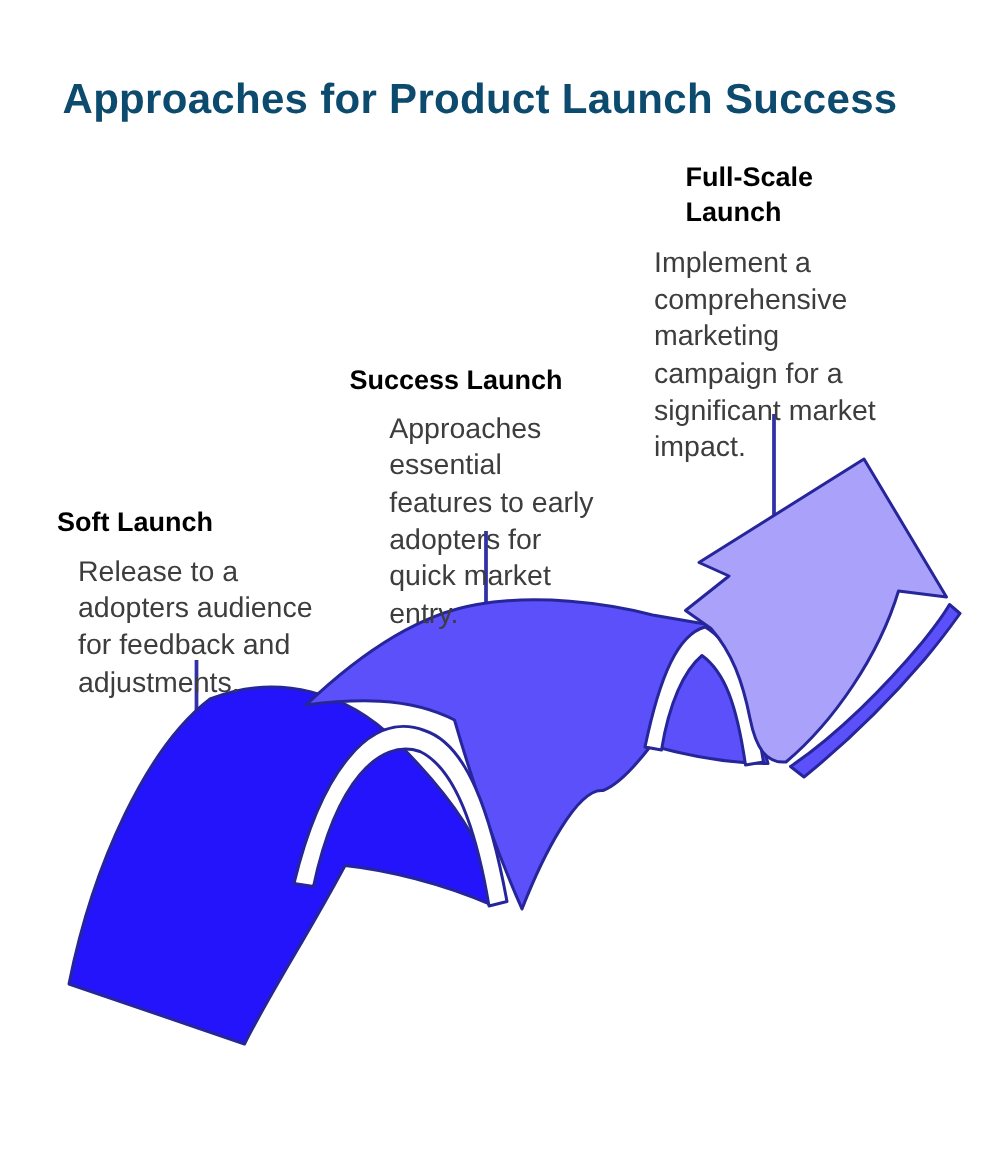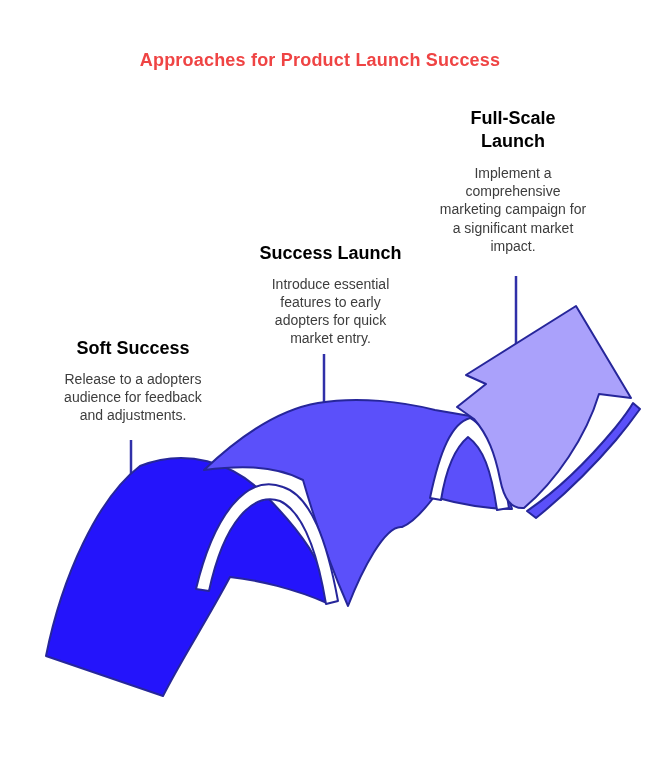--- a/index.html
+++ b/index.html
@@ -15,39 +15,39 @@
     position: absolute;
     left: 0; top: 0;
     width: 672px; height: 768px;
   }
   .title {
     position: absolute;
     top: 50px;
     left: 0;
     width: 640px;
     text-align: center;
-    font-size: 18px;
+    font-size: 28px;
     font-weight: bold;
-    color: #ef4444;
+    color: #0c4a6e;
     letter-spacing: 0.2px;
   }
   .stage {
     position: absolute;
-    text-align: center;
+    text-align: left;
   }
   .stage h3 {
     margin: 0 auto;
     font-size: 18px;
     font-weight: bold;
     color: #000000;
     line-height: 1.25;
   }
   .stage p {
     margin: 10px auto 0 auto;
-    font-size: 14px;
+    font-size: 19px;
     line-height: 1.3;
     color: #3d3d3d;
   }
   .stage-soft    { left: 38px;  top: 337px; width: 190px; }
   .stage-minimal { left: 233px; top: 242px; width: 195px; }
   .stage-full    { left: 420px; top: 107px; width: 186px; }
   .stage-soft p    { width: 162px; }
   .stage-minimal p { width: 142px; }
   .stage-full p    { width: 154px; margin-top: 12px; }
   .stage-full h3   { max-width: 112px; }
@@ -116,27 +116,27 @@
              C 623,418 629,410 633,403
              L 640,409
              C 635,416 627,427 616,440
              C 592,468 562,497 536,518
              Z" stroke="#26269a" stroke-width="2" stroke-linejoin="round" fill="#5b50fa"></path>
   </svg>
 
   <div class="title">Approaches for Product Launch Success</div>
 
   <div class="stage stage-soft">
-    <h3>Soft Success</h3>
+    <h3>Soft Launch</h3>
     <p>Release to a adopters audience for feedback and adjustments.</p>
   </div>
 
   <div class="stage stage-minimal">
     <h3>Success Launch</h3>
-    <p>Introduce essential features to early adopters for quick market entry.</p>
+    <p>Approaches essential features to early adopters for quick market entry.</p>
   </div>
 
   <div class="stage stage-full">
     <h3>Full-Scale Launch</h3>
     <p>Implement a comprehensive marketing campaign for a significant market impact.</p>
   </div>
 
 </div>
 
 </body></html>

